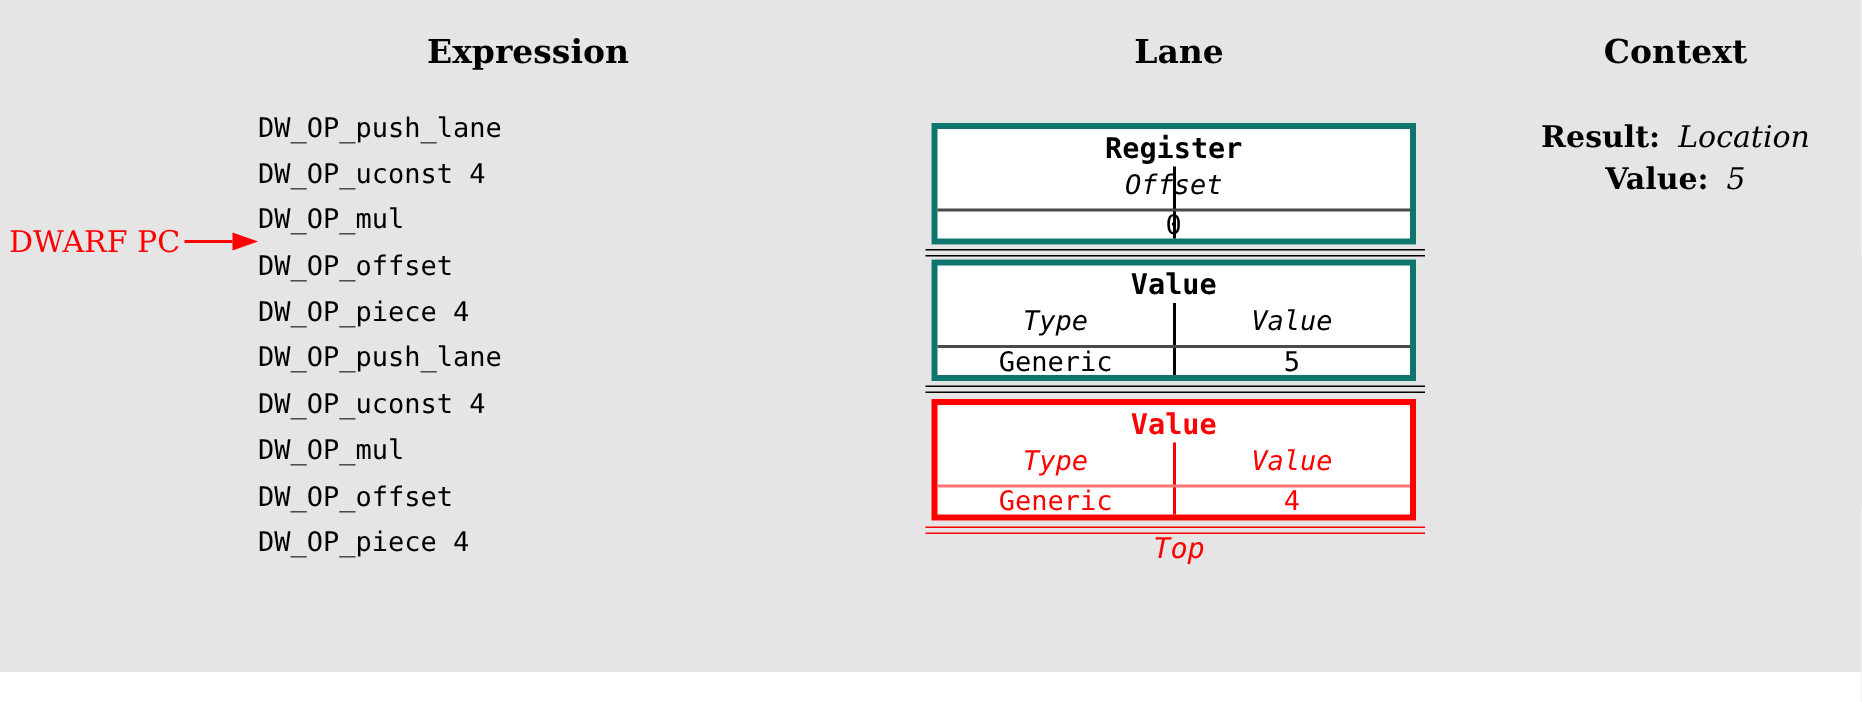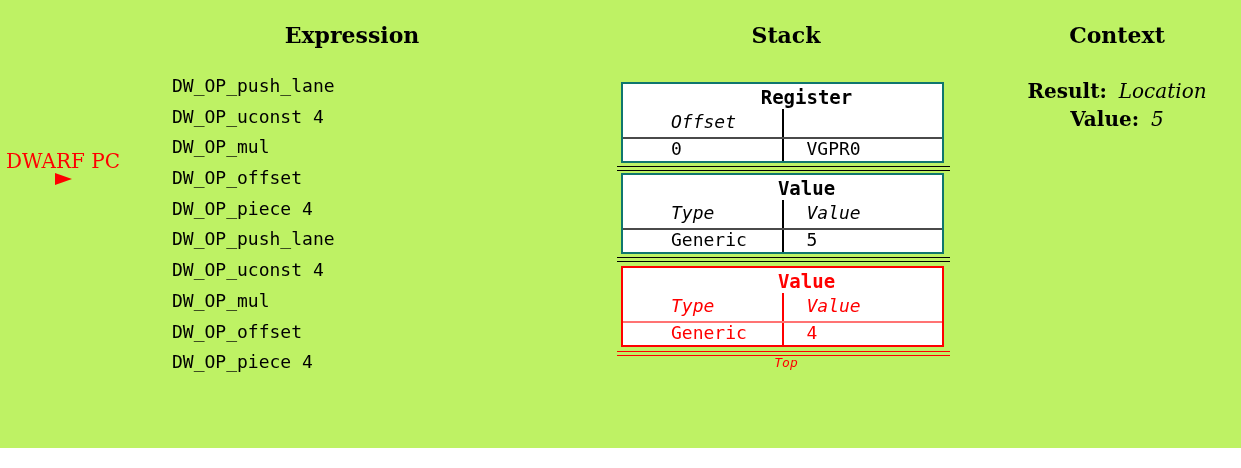--- a/index.html
+++ b/index.html
@@ -3,21 +3,21 @@
 <meta charset="utf-8">
 <style>
   :root { --red: #ff0000; }
   * { margin: 0; padding: 0; box-sizing: border-box; }
   html, body { background: #fff; }
   body { font-family: "DejaVu Sans", sans-serif; }
   .canvas {
     position: relative;
     width: 1241px;
     height: 448px;
-    background: #bef264;
+    background: #e5e5e5;
     overflow: hidden;
   }
   .col-header {
     position: absolute;
     top: 22px;
     width: 260px;
     text-align: center;
     font-family: "DejaVu Serif", "Liberation Serif", serif;
     font-weight: bold;
     font-size: 22px;
@@ -40,21 +40,20 @@
 
   
   .dwarf-pc {
     position: absolute;
     left: 6px;
     top: 149px;
     height: 24px;
     display: flex;
     align-items: center;
     color: var(--red);
-    flex-direction: column;
   }
   .dwarf-pc-label {
     font-family: "DejaVu Serif", "Liberation Serif", serif;
     font-size: 20px;
     line-height: 24px;
     white-space: pre;
   }
   .arrow-line { width: 32px; height: 2px; background: var(--red); margin-left: 3px; }
   .arrow-head {
     width: 0; height: 0;
@@ -62,34 +61,33 @@
     border-bottom: 6px solid transparent;
     border-left: 17px solid var(--red);
   }
 
   
   .stack-table {
     position: absolute;
     left: 621px;
     width: 323px;
     height: 81px;
-    border: 2px solid #0f766e;
+    border: 4px solid #0f766e;
     background: #fff;
     color: #000;
     font-family: "DejaVu Sans Mono", "Liberation Mono", monospace;
-    padding-left: 48px;
   }
   .st-title {
     height: 25px; line-height: 26px;
     text-align: center;
     font-weight: bold;
     font-size: 19px;
   }
   .st-row { display: flex; }
-  .st-cell { flex: 1; text-align: left; font-size: 18px; }
+  .st-cell { flex: 1; text-align: center; font-size: 18px; }
   .st-head .st-cell { font-style: italic; height: 28px; line-height: 26px; }
   .st-vals .st-cell { height: 24px; line-height: 23px; }
   .st-divider {
     position: absolute; left: 50%; top: 25px; bottom: 0;
     width: 2px; margin-left: -1px; background: #000;
   }
   .st-hline {
     position: absolute; left: 0; right: 0; top: 53px;
     height: 2px; background: #4a4a4a;
   }
@@ -115,21 +113,21 @@
 
   .top-label {
     position: absolute;
     left: 656px;
     top: 355px;
     width: 260px;
     text-align: center;
     color: var(--red);
     font-family: "DejaVu Sans Mono", "Liberation Mono", monospace;
     font-style: italic;
-    font-size: 13px;
+    font-size: 19px;
   }
 
   
   .context-block {
     position: absolute;
     left: 987px;
     top: 77px;
     width: 260px;
     text-align: center;
     font-family: "DejaVu Serif", "Liberation Serif", serif;
@@ -139,21 +137,21 @@
   .ctx-line { line-height: 28px; white-space: pre; }
   .ctx-label { font-weight: bold; }
   .ctx-value { font-style: italic; margin-left: 12px; }
 </style>
 </head>
 <body>
 
 <div class="canvas">
 
   <div class="col-header" id="hdr-expression">Expression</div>
-  <div class="col-header" id="hdr-stack">Stack</div>
+  <div class="col-header" id="hdr-stack">Lane</div>
   <div class="col-header" id="hdr-context">Context</div>
 
   <div class="expr-list">
     <div class="expr-item">DW_OP_push_lane</div>
     <div class="expr-item">DW_OP_uconst 4</div>
     <div class="expr-item">DW_OP_mul</div>
     <div class="expr-item">DW_OP_offset</div>
     <div class="expr-item">DW_OP_piece 4</div>
     <div class="expr-item">DW_OP_push_lane</div>
     <div class="expr-item">DW_OP_uconst 4</div>
@@ -168,21 +166,20 @@
     <span class="arrow-head"></span>
   </div>
 
   <div class="stack-table" id="stack-entry-0">
     <div class="st-title">Register</div>
     <div class="st-row st-head">
       <div class="st-cell">Offset</div>
     </div>
     <div class="st-row st-vals">
       <div class="st-cell">0</div>
-      <div class="st-cell">VGPR0</div>
     </div>
     <div class="st-divider"></div>
     <div class="st-hline"></div>
   </div>
   <div class="sep" id="sep-0"></div>
 
   <div class="stack-table" id="stack-entry-1">
     <div class="st-title">Value</div>
     <div class="st-row st-head">
       <div class="st-cell">Type</div>

